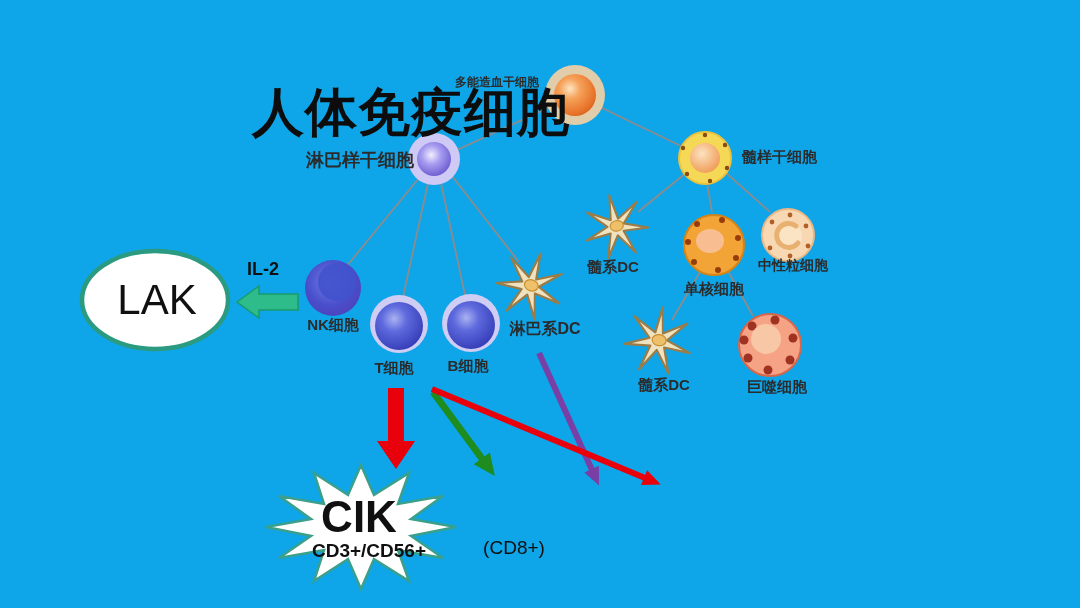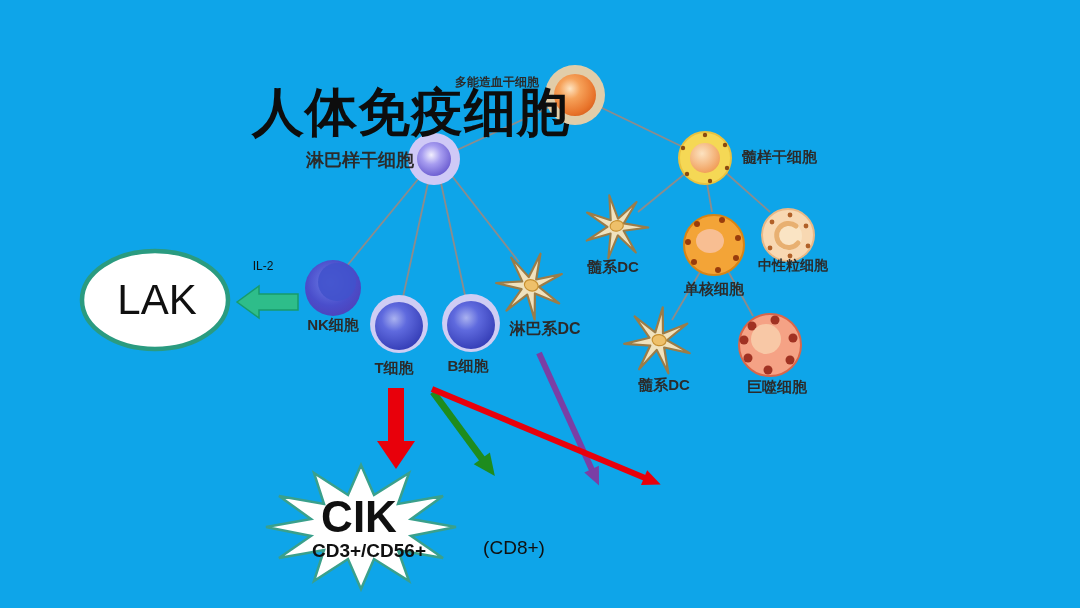--- a/index.html
+++ b/index.html
@@ -19,21 +19,21 @@
   }
   .big{
     position:absolute;color:#101010;font-size:42px;font-weight:600;
     white-space:nowrap;transform:translateX(-50%);letter-spacing:0px;
   }
   .marker-small{
     position:absolute;color:#101010;font-size:19px;font-weight:600;
     white-space:nowrap;transform:translateX(-50%);
   }
   .il2{
-    position:absolute;color:#111;font-size:12px;font-weight:400;
+    position:absolute;color:#111;font-size:18px;font-weight:700;
     transform:translateX(-50%);white-space:nowrap;
   }
   .cytokines{
     position:absolute;left:176px;top:428px;font-family:"Liberation Serif",serif;
     font-size:19px;color:#3b3b3b;line-height:26px;white-space:nowrap;
   }
   .hsc-lbl{font-size:12px;z-index:2;}
 </style>
 </head>
 <body>

